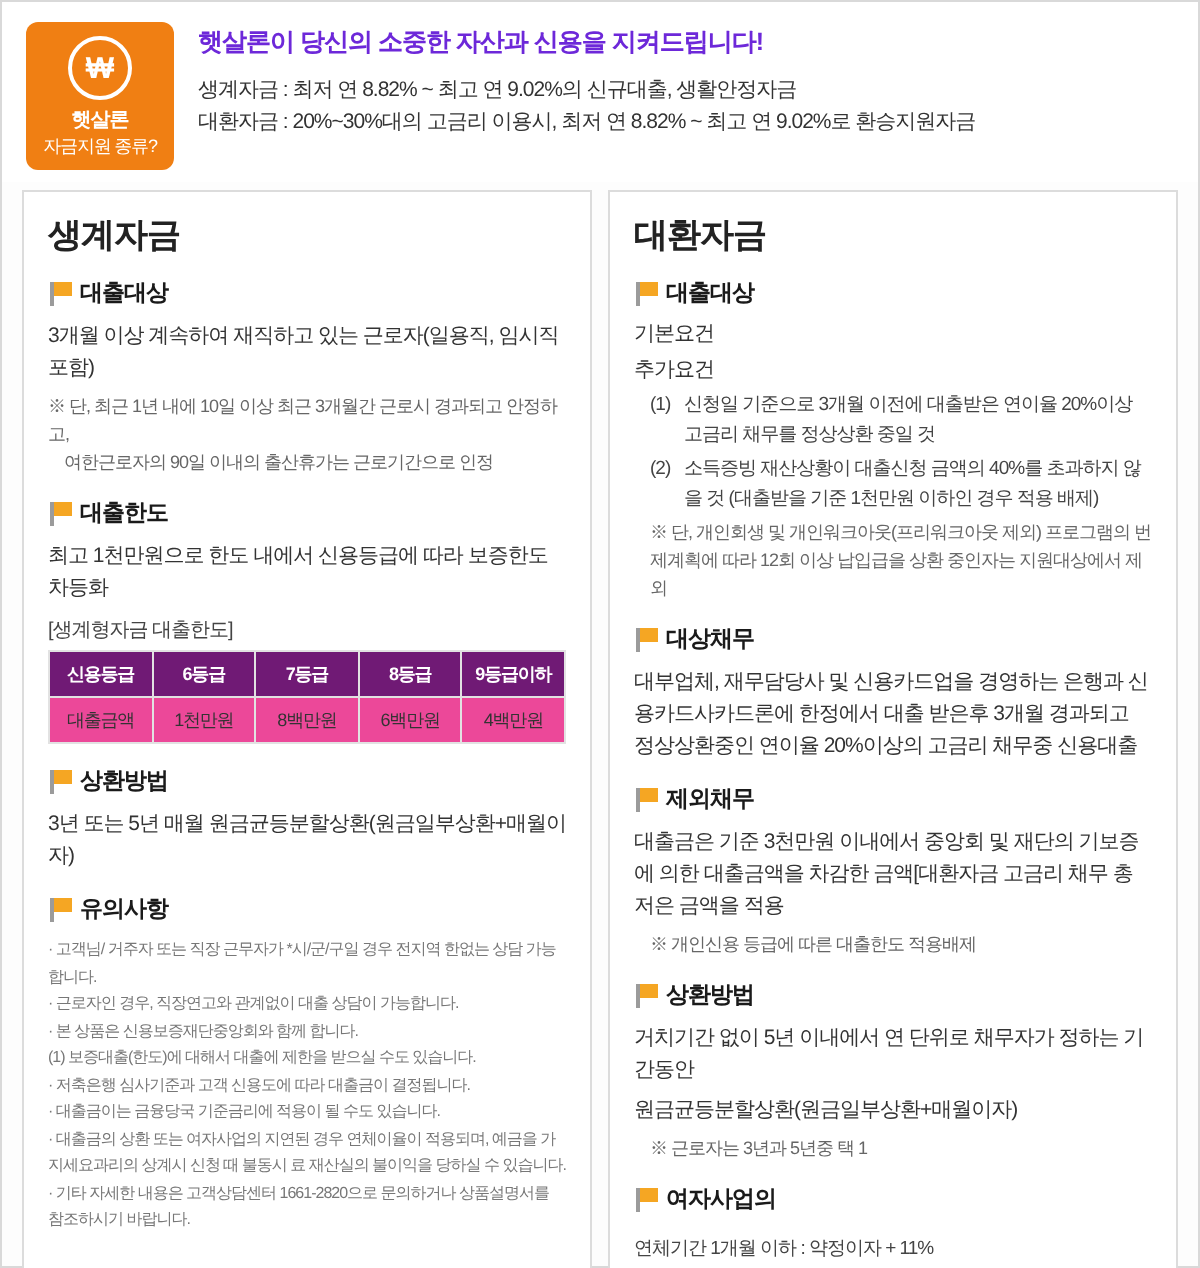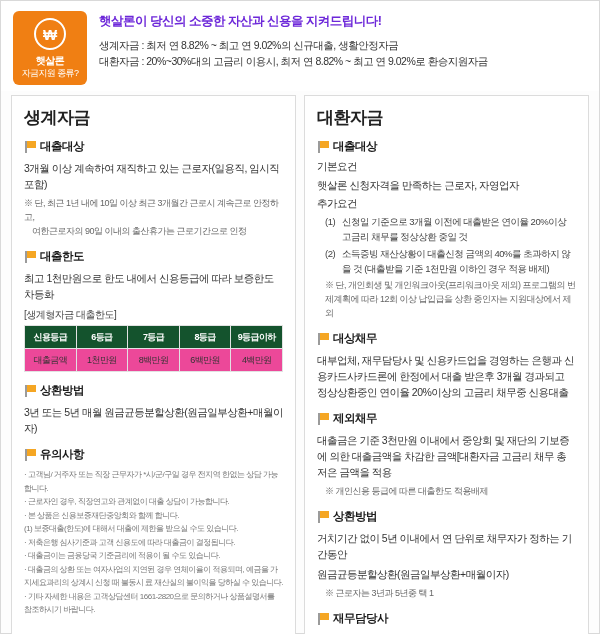--- a/index.html
+++ b/index.html
@@ -189,21 +189,21 @@
   }
   table.grade th, table.grade td {
     border: 1px solid #e2e2e2;
     font-size: 9px;
     letter-spacing: -0.6px;
     text-align: center;
     padding: 5px 0;
     line-height: 12px;
   }
   table.grade th {
-    background: #14532d;
+    background: #701a75;
     color: #ffffff;
     font-weight: bold;
   }
   table.grade td {
     background: #ec4899;
     color: #333333;
   }
 
   .list-item {
     display: flex;
@@ -252,21 +252,21 @@
 
     <div class="col">
       <div class="col-title">생계자금</div>
 
       <div class="sec">
         <div class="sec-head">
           <span class="flag"></span>
           <span class="sec-title">대출대상</span>
         </div>
         <p class="p">3개월 이상 계속하여 재직하고 있는 근로자(일용직, 임시직 포함)</p>
-        <p class="p-small">※ 단, 최근 1년 내에 10일 이상 최근 3개월간 근로시 계속근로 안정하고,</p>
+        <p class="p-small">※ 단, 최근 1년 내에 10일 이상 최근 3개월간 근로시 경과되고 안정하고,</p>
         <p class="p-small indent">여한근로자의 90일 이내의 출산휴가는 근로기간으로 인정</p>
       </div>
 
       <div class="sec">
         <div class="sec-head">
           <span class="flag"></span>
           <span class="sec-title">대출한도</span>
         </div>
         <p class="p">최고 1천만원으로 한도 내에서 신용등급에 따라 보증한도 차등화</p>
         <div class="tbl-caption">[생계형자금 대출한도]</div>
@@ -318,21 +318,20 @@
 
     <div class="col">
       <div class="col-title">대환자금</div>
 
       <div class="sec">
         <div class="sec-head">
           <span class="flag"></span>
           <span class="sec-title">대출대상</span>
         </div>
         <p class="sub-label">기본요건</p>
-        <p class="p">햇살론 신청자격을 만족하는 근로자, 자영업자</p>
         <p class="sub-label">추가요건</p>
         <div class="list-item indent">
           <span class="list-num">(1)</span>
           <span class="list-txt">신청일 기준으로 3개월 이전에 대출받은 연이율 20%이상 고금리 채무를 정상상환 중일 것</span>
         </div>
         <div class="list-item indent">
           <span class="list-num">(2)</span>
           <span class="list-txt">소득증빙 재산상황이 대출신청 금액의 40%를 초과하지 않을 것 (대출받을 기준 1천만원 이하인 경우 적용 배제)</span>
         </div>
         <div class="indent">
@@ -363,21 +362,21 @@
           <span class="sec-title">상환방법</span>
         </div>
         <p class="p">거치기간 없이 5년 이내에서 연 단위로 채무자가 정하는 기간동안</p>
         <p class="p">원금균등분할상환(원금일부상환+매월이자)</p>
         <p class="p-small indent">※ 근로자는 3년과 5년중 택 1</p>
       </div>
 
       <div class="sec">
         <div class="sec-head">
           <span class="flag"></span>
-          <span class="sec-title">재무담당사</span>
+          <span class="sec-title">여자사업의</span>
         </div>
         <p class="rate-line">연체기간 1개월 이하 : 약정이자 + 11%</p>
 
       </div>
     </div>
 
   </div>
 </div>
 
 </body></html>

